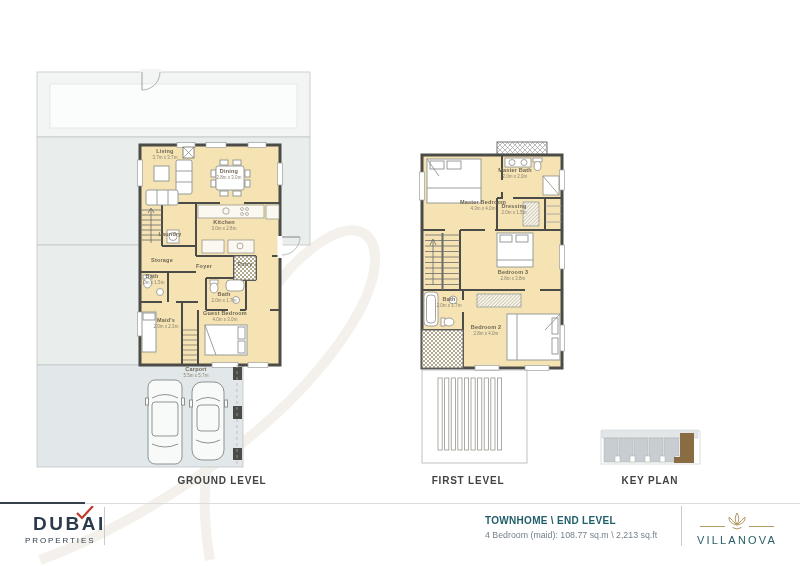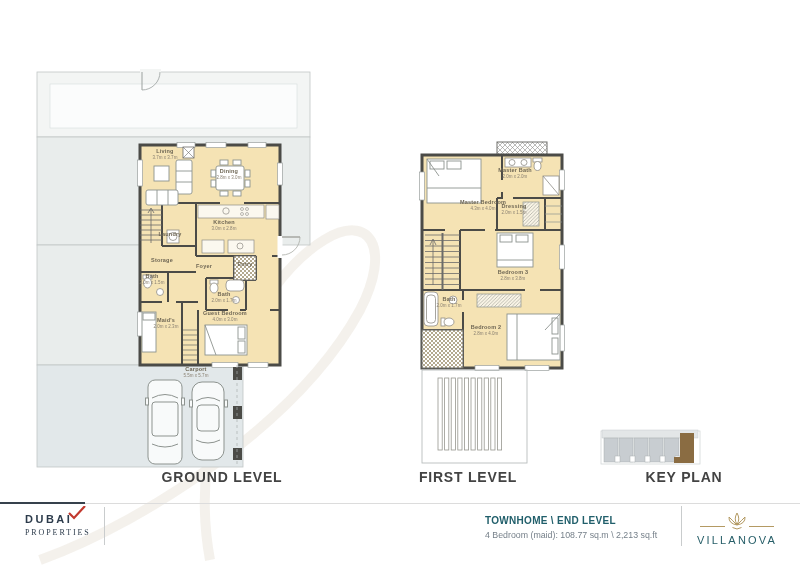--- a/index.html
+++ b/index.html
@@ -7,29 +7,29 @@
         font-family:"Liberation Sans",sans-serif;}
   .layer{position:absolute;left:0;top:0;}
   svg{display:block;}
   
   .rlabel{position:absolute;transform:translate(-50%,0);text-align:center;line-height:1.3;
           color:#6e6654;white-space:nowrap;z-index:5;}
   .rlabel .nm{display:block;font-size:5.5px;font-weight:bold;letter-spacing:.2px;}
   .rlabel .dm{display:block;font-size:4.5px;color:#8a8172;}
   
   .caption{position:absolute;width:140px;transform:translate(-50%,0);text-align:center;
-           font-size:14px;font-weight:600;letter-spacing:.8px;color:#434343;z-index:5;}
+           font-size:10px;font-weight:600;letter-spacing:.8px;color:#434343;z-index:5;margin-top:6px;}
   
   .hairline{position:absolute;left:0;top:503px;width:800px;height:1px;background:#dcdcdc;}
   .hairline-dark{position:absolute;left:0;top:502px;width:85px;height:2px;background:#36414c;}
   .vdivider{position:absolute;width:1px;background:#c9cccd;}
   .brand{position:absolute;left:25px;top:514px;color:#2c3b4b;}
-  .brand-word{position:relative;font-size:11px;font-weight:bold;letter-spacing:2.5px;line-height:1;}
+  .brand-word{position:relative;font-size:19px;font-weight:bold;letter-spacing:2.5px;line-height:1;margin-left:8px;}
   .brand-check{position:absolute;left:42px;top:-8px;}
-  .brand-sub{font-size:8px;letter-spacing:1.9px;margin-top:3px;font-weight:500;font-family:Liberation Serif, serif;}
+  .brand-sub{font-size:8px;letter-spacing:1.9px;margin-top:3px;font-weight:500;}
   .unit-info{position:absolute;left:485px;top:515px;}
   .unit-title{font-size:10px;font-weight:bold;color:#215f6b;letter-spacing:.3px;}
   .unit-specs{font-size:8.8px;color:#76808a;margin-top:4px;}
   .villanova{position:absolute;left:696px;top:510px;width:82px;text-align:center;}
   .villanova-name{font-size:11px;font-weight:normal;letter-spacing:2.2px;color:#265e68;margin-top:2px;}
 </style>
 </head>
 <body>
 
 <div class="page">
@@ -389,21 +389,21 @@
     <span class="nm">Bath</span>
     <span class="dm">2.0m x 1.7m</span>
     </div>
   <div class="rlabel" style="left:486px;top:324px">
     <span class="nm">Bedroom 2</span>
     <span class="dm">2.8m x 4.0m</span>
     </div>
 
   <div class="caption" style="left:222px;top:469px">GROUND LEVEL</div>
   <div class="caption" style="left:468px;top:469px">FIRST LEVEL</div>
-  <div class="caption" style="left:684px;top:469px">KEY PLAN</div>
+  <div class="caption" style="left:650px;top:469px">KEY PLAN</div>
 
   <div class="hairline"></div>
   <div class="hairline-dark"></div>
 
   <div class="brand">
     <div class="brand-word">
       <span>DUBAI</span>
       <svg class="brand-check" width="20" height="14" viewBox="0 0 20 14">
         <polyline points="2,7 7,12 18,0" fill="none" stroke="#c2392e" stroke-width="2.2"></polyline>
       </svg>

